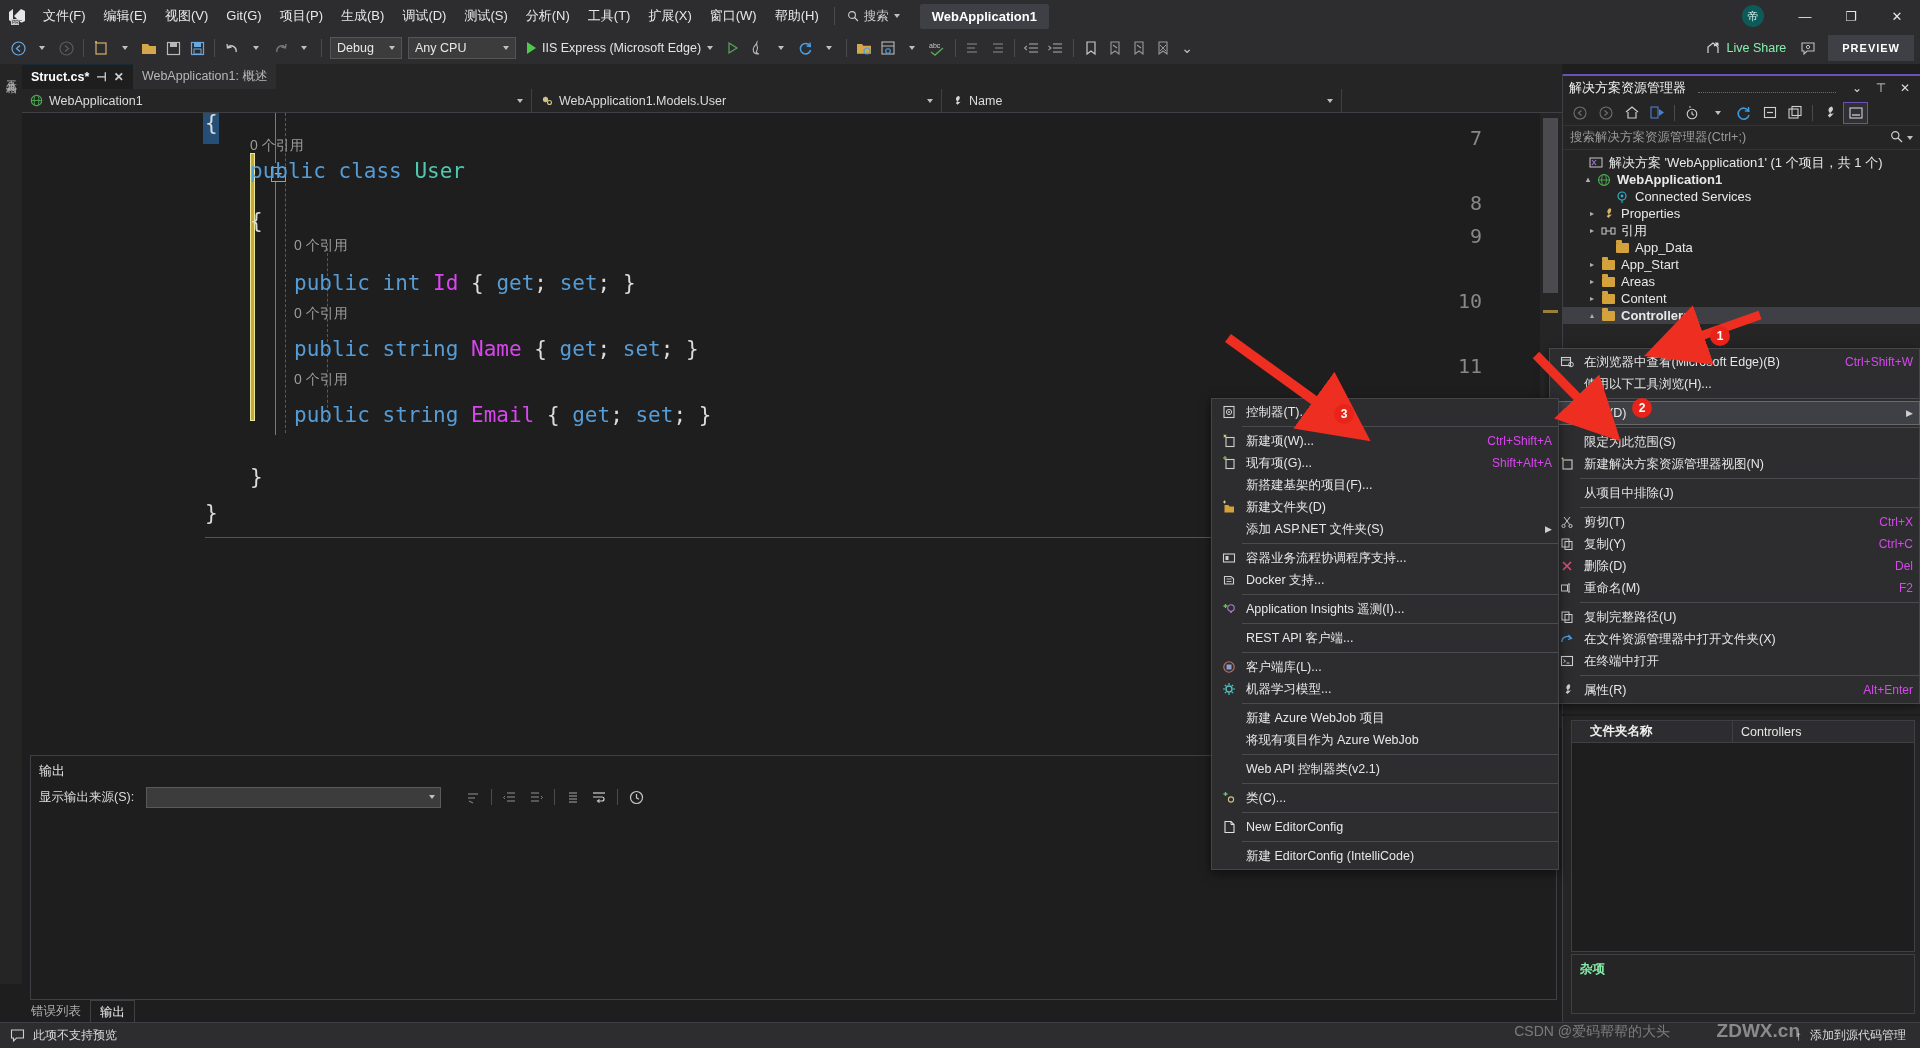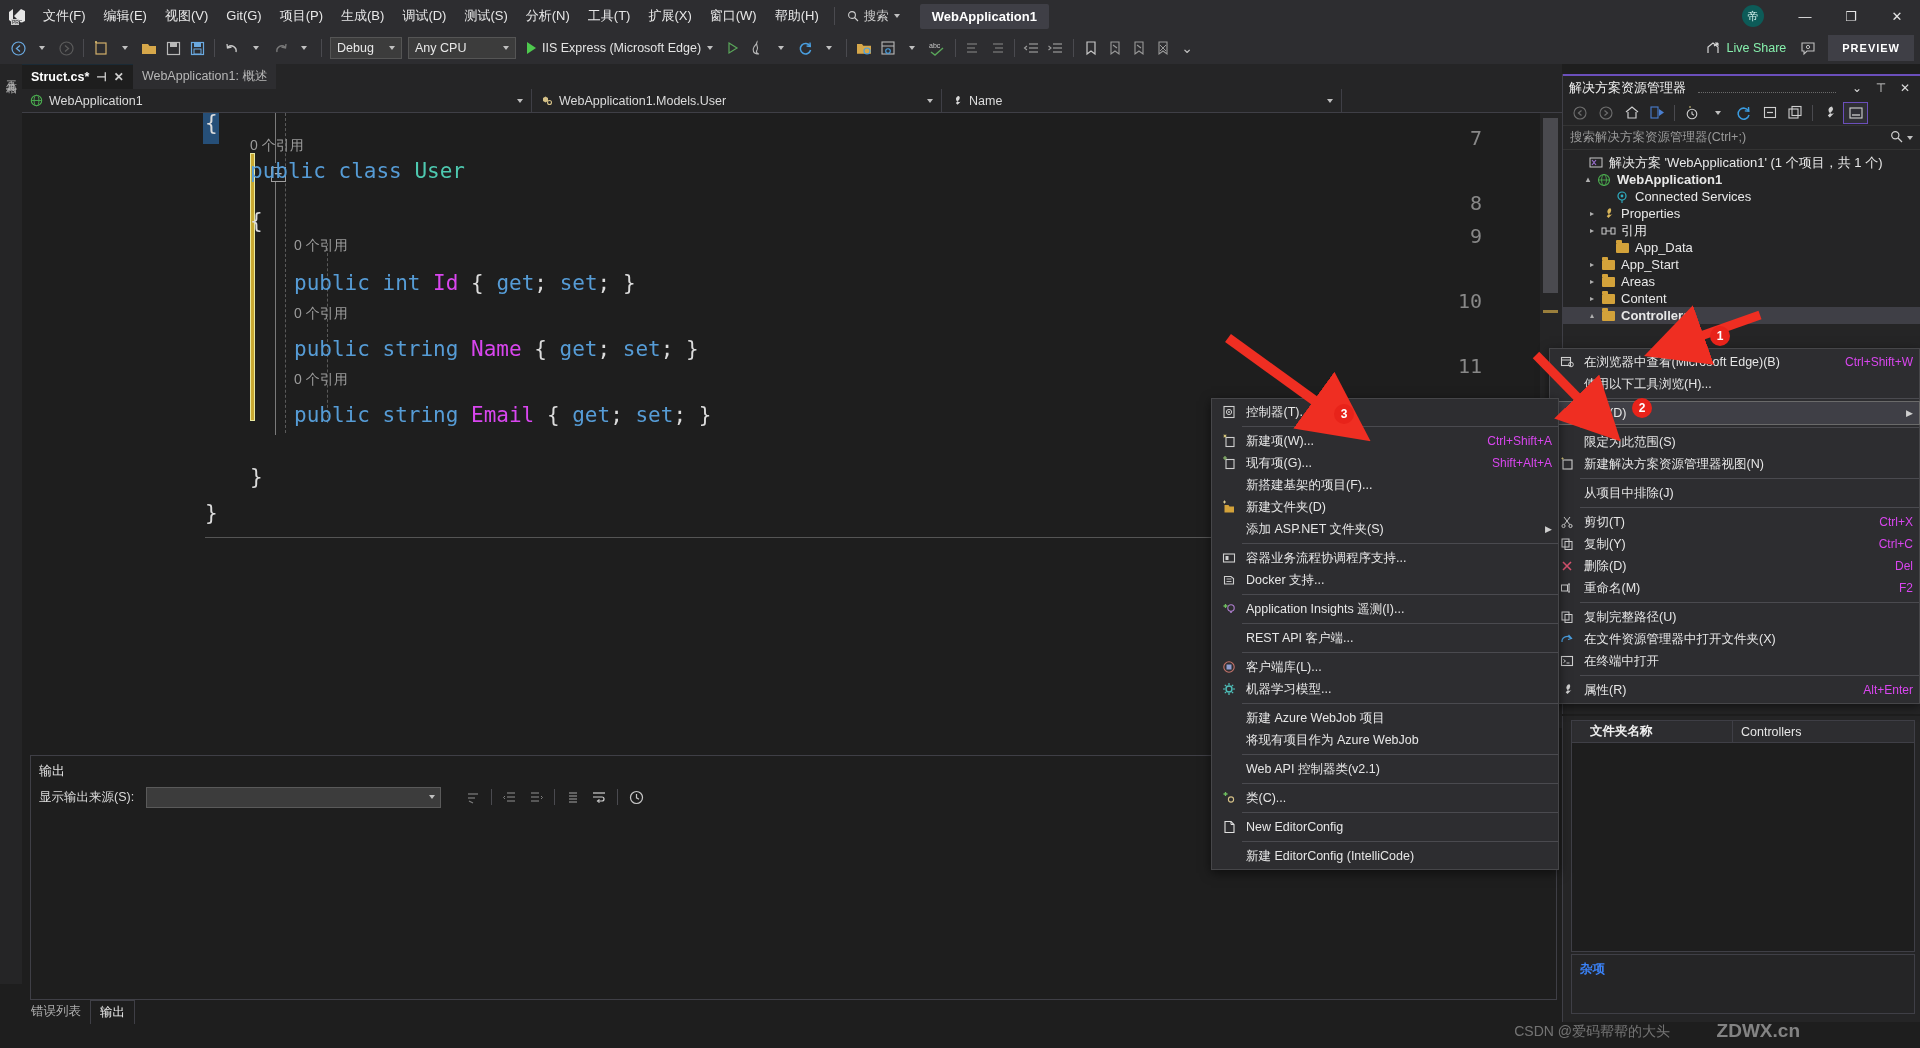--- a/index.html
+++ b/index.html
@@ -187,21 +187,21 @@
   .props{
     position:absolute;left:1562px;top:716px;width:358px;height:306px;background:#252526;border-left:1px solid #3f3f46;
   }
   .prop-grid{ position:absolute;left:8px;top:4px;width:344px;height:232px;border:1px solid #3f3f46;background:#1e1e1e;}
   .prop-row{ display:flex;height:22px;align-items:center;background:#2d2d30;border-bottom:1px solid #3f3f46; }
   .prop-key{ width:160px;padding-left:18px;font-size:12.5px;color:#f0f0f0;font-weight:bold; }
   .prop-vsep{ width:1px;height:22px;background:#3f3f46; }
   .prop-val{ flex:1;padding-left:8px;font-size:12.5px;color:#e6e6e6; }
   .prop-desc{
     position:absolute;left:8px;top:238px;width:344px;height:60px;border:1px solid #3f3f46;background:#252526;
-    padding:6px 8px;font-size:12.5px;color:#3b82f6;font-weight:bold;
+    padding:6px 8px;font-size:12.5px;color:#86efac;font-weight:bold;
   }
 
   
   .ctx{
     position:absolute;background:#2d2d30;border:1px solid #464649;
     box-shadow:0 3px 10px rgba(0,0,0,.55); padding:2px 0; z-index:50;
   }
   .ctx-add{ left:1211px;top:398px;width:348px; }
   .ctx-main{ left:1549px;top:348px;width:371px; }
   .ci{ display:flex;align-items:center;height:22px;padding:0 6px;font-size:12.5px;color:#e6e6e6;white-space:nowrap; }
@@ -621,20 +621,32 @@
         </div>
       </div>
     </div>
   </div>
 
   <div class="doctabs">
     <div class="dtab">错误列表</div>
     <div class="dtab sel">输出</div>
   </div>
 
+  <div class="statusbar">
+    <div class="sb-left">
+      <svg width="15" height="15" viewBox="0 0 15 15">
+        <path d="M1.5 2 h12 v8 h-7 l-3 3 v-3 h-2 Z" fill="none" stroke="#cfcfcf" stroke-width="1.1"></path>
+      </svg>
+      <span>此项不支持预览</span>
+    </div>
+    <div class="sb-right">
+      <span style="font-size:13px;">↑</span>
+      <span>添加到源代码管理</span>
+    </div>
+  </div>
 
   <div class="sln">
     <div class="sln-accent"></div>
     <div class="sln-head">
       <span class="sln-title">解决方案资源管理器</span>
       <span class="dots"></span>
       <span class="hicon">⌄</span>
       <span class="hicon">⊤</span>
       <span class="hicon">✕</span>
     </div>

